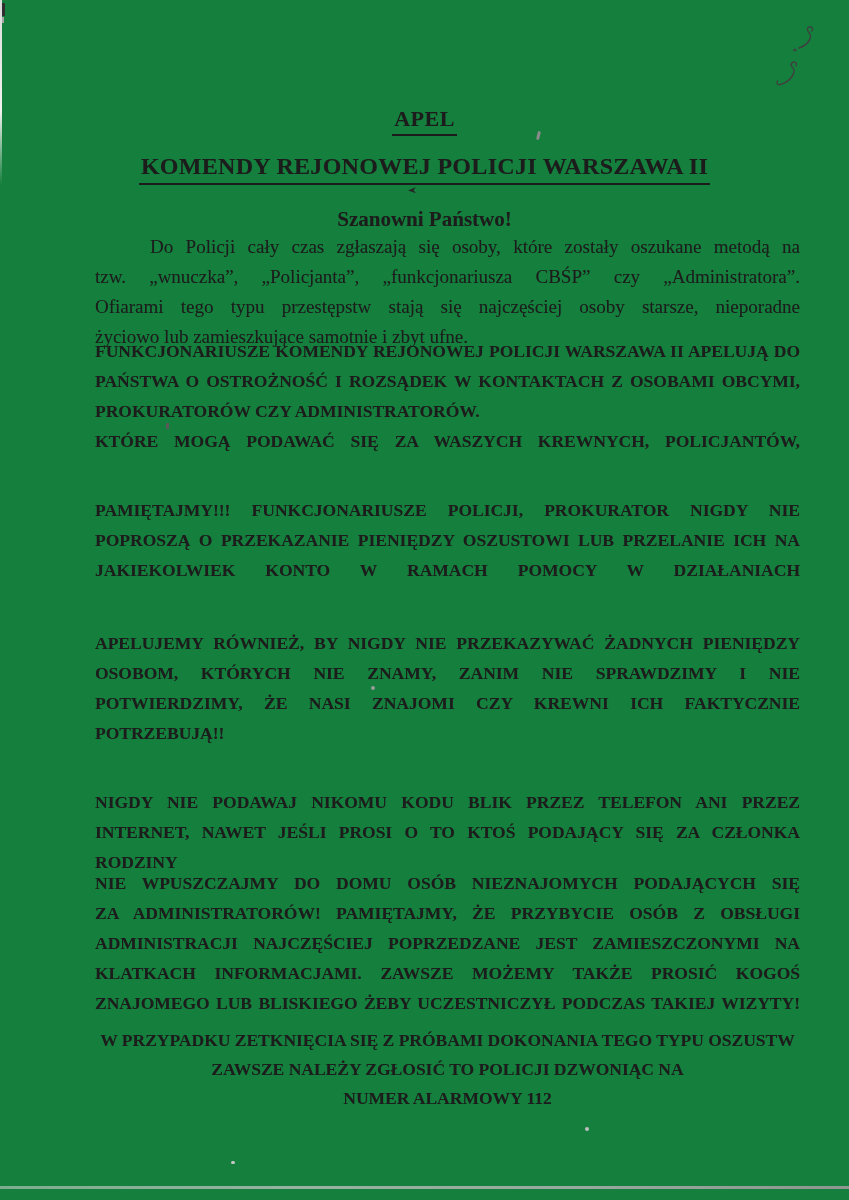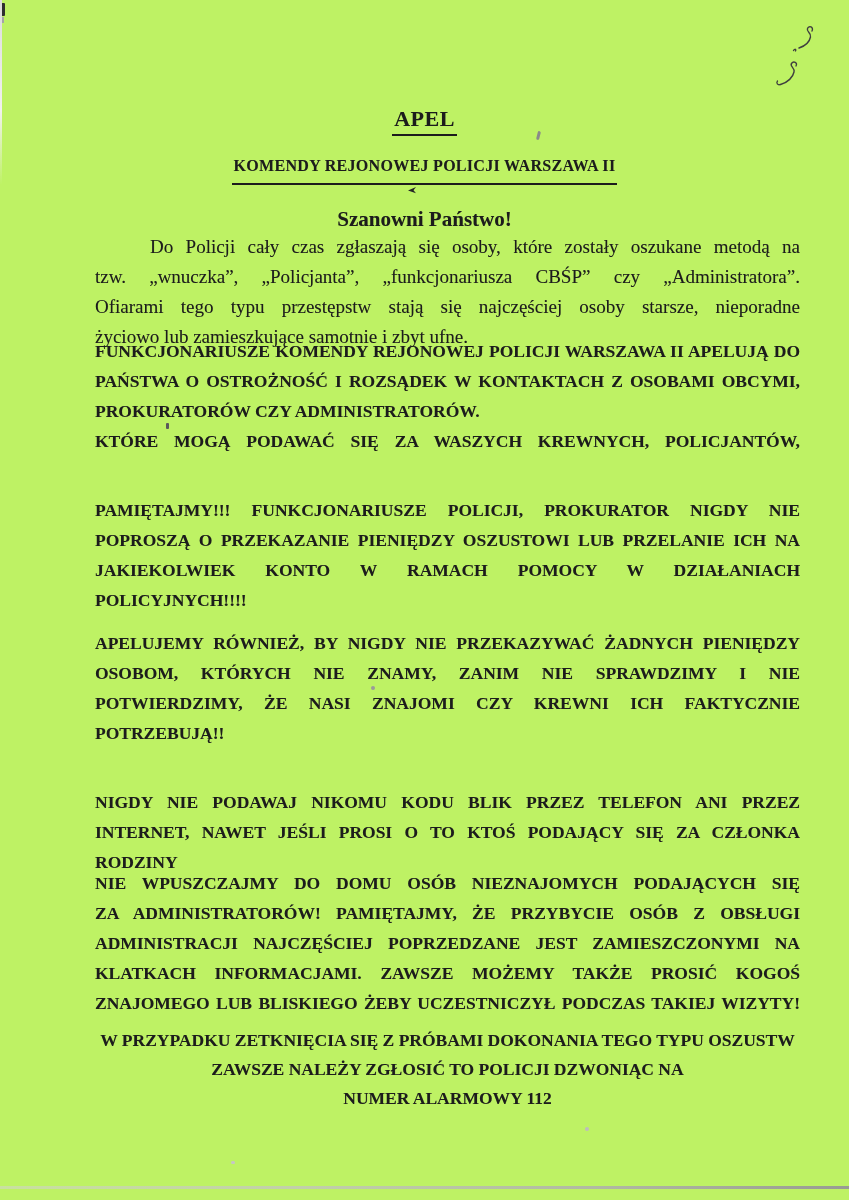--- a/index.html
+++ b/index.html
@@ -1,31 +1,31 @@
 <!DOCTYPE html>
 <html lang="pl"><head>
 <meta charset="utf-8">
 <style>
   html, body { margin: 0; padding: 0; background: #e9e9e9; }
   .page {
     position: relative;
     width: 849px;
     height: 1200px;
     margin: 0 auto;
-    background: #bef264;
+    background: #15803d;
     font-family: "Liberation Serif", "DejaVu Serif", serif;
     color: #1c1c1c;
     overflow: hidden;
     text-shadow: 0.2px 0.2px 0 rgba(25,25,25,0.30);
   }
 
   
   .h-wrap { position: absolute; left: 0; width: 100%; text-align: center; }
   .doc-title    { top: 105px; font-size: 22px; line-height: 28px; font-weight: 700; letter-spacing: 0.5px; }
-  .doc-subtitle { top: 150px; font-size: 16px; line-height: 32px; font-weight: 700; letter-spacing: 0.3px; }
+  .doc-subtitle { top: 150px; font-size: 24px; line-height: 32px; font-weight: 700; letter-spacing: 0.3px; }
   .doc-salutation { top: 193px; font-size: 21px; line-height: 28px; font-weight: 700; margin-top: 12px; }
   .u { display: inline-block; border-bottom: 2px solid #1c1c1c; padding: 0 2px 1px 2px; }
 
   
   .block { position: absolute; left: 95px; width: 705px; }
   .line  { white-space: nowrap; overflow: hidden; }
   .jline { text-align: justify; text-align-last: justify; }
   .lline { text-align: left; text-align-last: left; }
   .cline { text-align: left; text-align-last: center; }
 
@@ -105,21 +105,20 @@
     <div class="line jline">FUNKCJONARIUSZE KOMENDY REJONOWEJ POLICJI WARSZAWA II APELUJĄ DO</div>
     <div class="line jline">PAŃSTWA O OSTROŻNOŚĆ I ROZSĄDEK W KONTAKTACH Z OSOBAMI OBCYMI,</div>
     <div class="line lline">PROKURATORÓW CZY ADMINISTRATORÓW.</div>
     <div class="line jline">KTÓRE MOGĄ PODAWAĆ SIĘ ZA WASZYCH KREWNYCH, POLICJANTÓW,</div>
   </section>
 
   <section class="block caps p-remember">
     <div class="line jline">PAMIĘTAJMY!!! FUNKCJONARIUSZE POLICJI, PROKURATOR NIGDY NIE</div>
     <div class="line jline">POPROSZĄ O PRZEKAZANIE PIENIĘDZY OSZUSTOWI LUB PRZELANIE ICH NA</div>
     <div class="line jline">JAKIEKOLWIEK KONTO W RAMACH POMOCY W DZIAŁANIACH</div>
-    <div class="line lline">POLICYJNYCH!!!!</div>
   </section>
 
   <section class="block caps p-verify">
     <div class="line jline">APELUJEMY RÓWNIEŻ, BY NIGDY NIE PRZEKAZYWAĆ ŻADNYCH PIENIĘDZY</div>
     <div class="line jline">OSOBOM, KTÓRYCH NIE ZNAMY, ZANIM NIE SPRAWDZIMY I NIE</div>
     <div class="line jline">POTWIERDZIMY, ŻE NASI ZNAJOMI CZY KREWNI ICH FAKTYCZNIE</div>
     <div class="line lline">POTRZEBUJĄ!!</div>
   </section>
 
   <section class="block caps p-blik">

